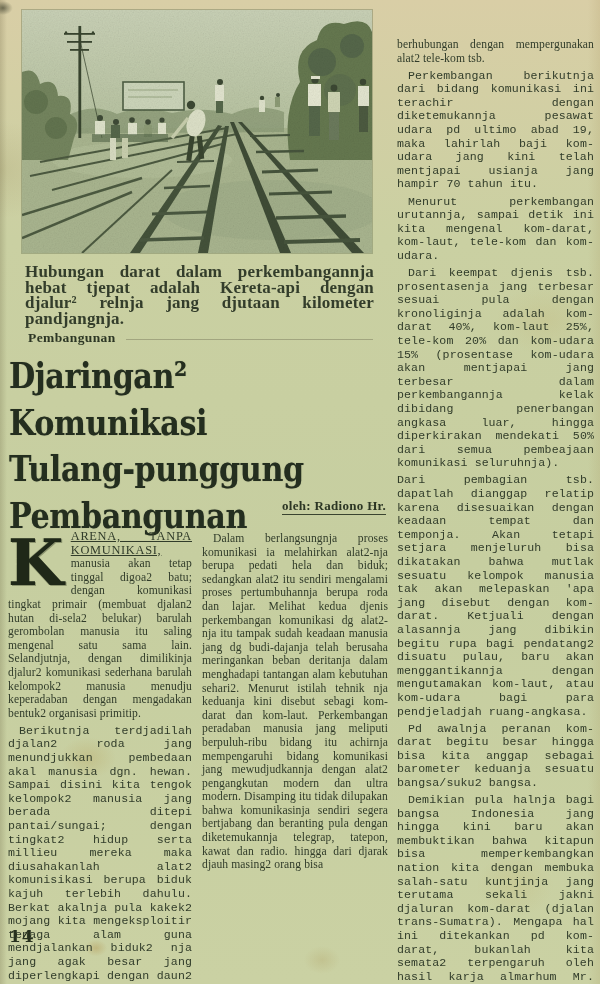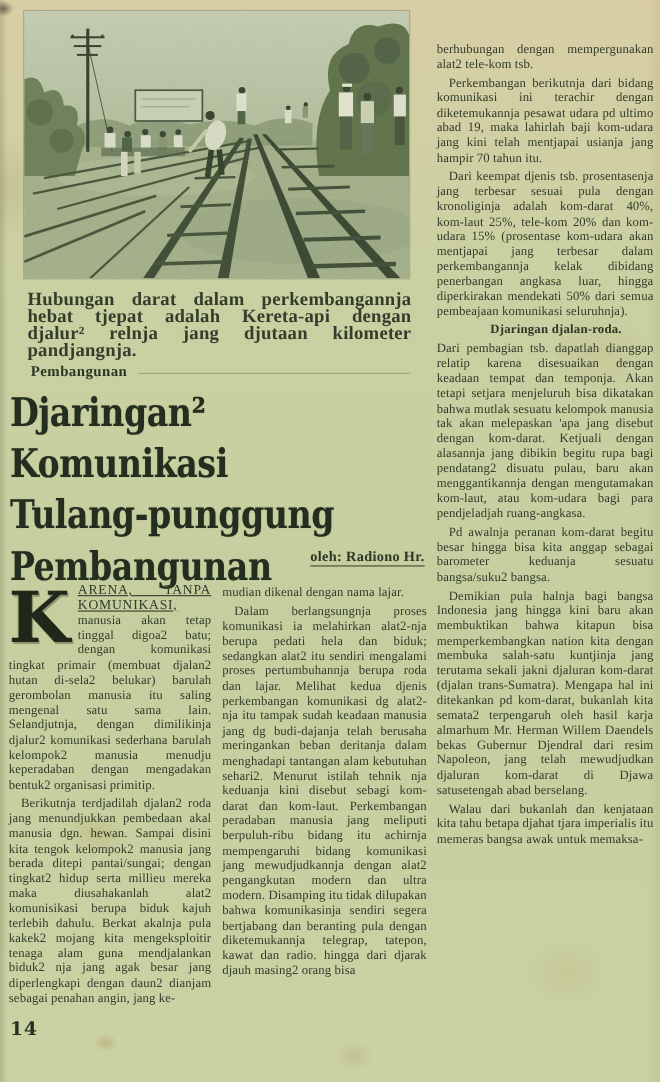--- a/index.html
+++ b/index.html
@@ -58,21 +58,21 @@
   .col{
     position:absolute;
     font-size:11.6px;line-height:13.6px;text-align:justify;
     letter-spacing:.1px;color:#313c2a;
   }
   .col-left{left:8px;top:530px;width:184px;}
   .col-mid{left:202px;top:532px;width:186px;}
   .col-right{left:397px;top:10px;width:197px;margin-top:28px;}
   .para{margin:0;text-indent:11px;}
   .para.cont,.para.first{text-indent:0;}
-  .para + .para{margin-top:3.5px;}
+  .para + .para{margin-top:3.5px;font-family:Liberation Mono, monospace;}
   .dropcap{
     float:left;
     font-family:"DejaVu Serif", serif;font-weight:bold;
     font-size:64px;line-height:60px;
     padding:3px 7px 0 0;
     color:#1f2818;
     text-shadow:1px 1px 0 rgba(70,80,50,.45), -1px 0 0 rgba(70,80,50,.3);
   }
   .lead{font-size:12.4px;letter-spacing:.7px;text-decoration:underline;}
   .subhead{
@@ -237,29 +237,28 @@
 
   <div class="col col-left">
     <p class="para first">
       <span class="dropcap">K</span>
       <span class="lead">ARENA, TANPA KOMUNIKASI,</span><span> manusia akan tetap tinggal digoa2 batu; dengan komunikasi tingkat primair (membuat djalan2 hutan di-sela2 belukar) barulah gerombolan manusia itu saling mengenal satu sama lain. Selandjutnja, dengan dimilikinja djalur2 komunikasi sederhana barulah kelompok2 manusia menudju keperadaban dengan mengadakan bentuk2 organisasi primitip.</span>
     </p>
     <p class="para">Berikutnja terdjadilah djalan2 roda jang menundjukkan pembedaan akal manusia dgn. hewan. Sampai disini kita tengok kelompok2 manusia jang berada ditepi pantai/sungai; dengan tingkat2 hidup serta millieu mereka maka diusahakanlah alat2 komunisikasi berupa biduk kajuh terlebih dahulu. Berkat akalnja pula kakek2 mojang kita mengeksploitir tenaga alam guna mendjalankan biduk2 nja jang agak besar jang diperlengkapi dengan daun2 dianjam sebagai penahan angin, jang ke-</p>
   </div>
 
   <div class="col col-mid">
-    <p class="para cont">mudian dikenal dengan nama lajar.</p>
     <p class="para">Dalam berlangsungnja proses komunikasi ia melahirkan alat2-nja berupa pedati hela dan biduk; sedangkan alat2 itu sendiri mengalami proses pertumbuhannja berupa roda dan lajar. Melihat kedua djenis perkembangan komunikasi dg alat2-nja itu tampak sudah keadaan manusia jang dg budi-dajanja telah berusaha meringankan beban deritanja dalam menghadapi tantangan alam kebutuhan sehari2. Menurut istilah tehnik nja keduanja kini disebut sebagi kom-darat dan kom-laut. Perkembangan peradaban manusia jang meliputi berpuluh-ribu bidang itu achirnja mempengaruhi bidang komunikasi jang mewudjudkannja dengan alat2 pengangkutan modern dan ultra modern. Disamping itu tidak dilupakan bahwa komunikasinja sendiri segera bertjabang dan beranting pula dengan diketemukannja telegrap, tatepon, kawat dan radio. hingga dari djarak djauh masing2 orang bisa</p>
   </div>
 
   <div class="col col-right">
     <p class="para cont">berhubungan dengan mempergunakan alat2 tele-kom tsb.</p>
     <p class="para">Perkembangan berikutnja dari bidang komunikasi ini terachir dengan diketemukannja pesawat udara pd ultimo abad 19, maka lahirlah baji kom-udara jang kini telah mentjapai usianja jang hampir 70 tahun itu.</p>
+    <p class="para">Menurut perkembangan urutannja, sampai detik ini kita mengenal kom-darat, kom-laut, tele-kom dan kom-udara.</p>
     <p class="para">Dari keempat djenis tsb. prosentasenja jang terbesar sesuai pula dengan kronoliginja adalah kom-darat 40%, kom-laut 25%, tele-kom 20% dan kom-udara 15% (prosentase kom-udara akan mentjapai jang terbesar dalam perkembangannja kelak dibidang penerbangan angkasa luar, hingga diperkirakan mendekati 50% dari semua pembeajaan komunikasi seluruhnja).</p>
-    <p class="para subhead">Djaringan djalan-roda.</p>
     <p class="para cont">Dari pembagian tsb. dapatlah dianggap relatip karena disesuaikan dengan keadaan tempat dan temponja. Akan tetapi setjara menjeluruh bisa dikatakan bahwa mutlak sesuatu kelompok manusia tak akan melepaskan 'apa jang disebut dengan kom-darat. Ketjuali dengan alasannja jang dibikin begitu rupa bagi pendatang2 disuatu pulau, baru akan menggantikannja dengan mengutamakan kom-laut, atau kom-udara bagi para pendjeladjah ruang-angkasa.</p>
     <p class="para">Pd awalnja peranan kom-darat begitu besar hingga bisa kita anggap sebagai barometer keduanja sesuatu bangsa/suku2 bangsa.</p>
     <p class="para">Demikian pula halnja bagi bangsa Indonesia jang hingga kini baru akan membuktikan bahwa kitapun bisa memperkembangkan nation kita dengan membuka salah-satu kuntjinja jang terutama sekali jakni djaluran kom-darat (djalan trans-Sumatra). Mengapa hal ini ditekankan pd kom-darat, bukanlah kita semata2 terpengaruh oleh hasil karja almarhum Mr. Herman Willem Daendels bekas Gubernur Djendral dari resim Napoleon, jang telah mewudjudkan djaluran kom-darat di Djawa satusetengah abad berselang.</p>
     <p class="para">Walau dari bukanlah dan kenjataan kita tahu betapa djahat tjara imperialis itu memeras bangsa awak untuk memaksa-</p>
   </div>
 
   <div class="page-number">14</div>
 
 </div>
 

